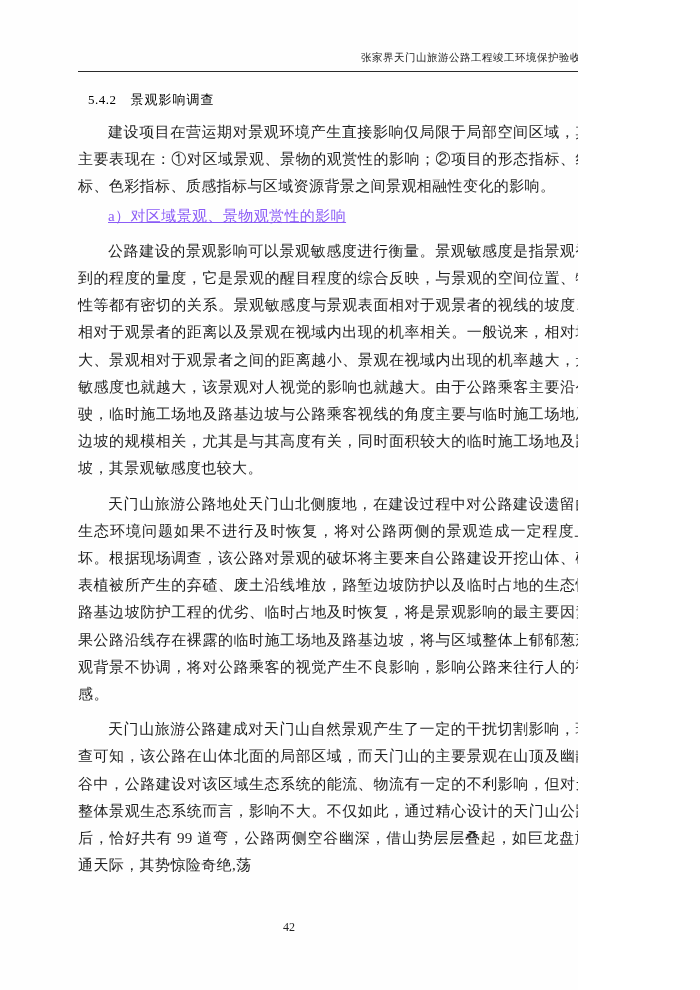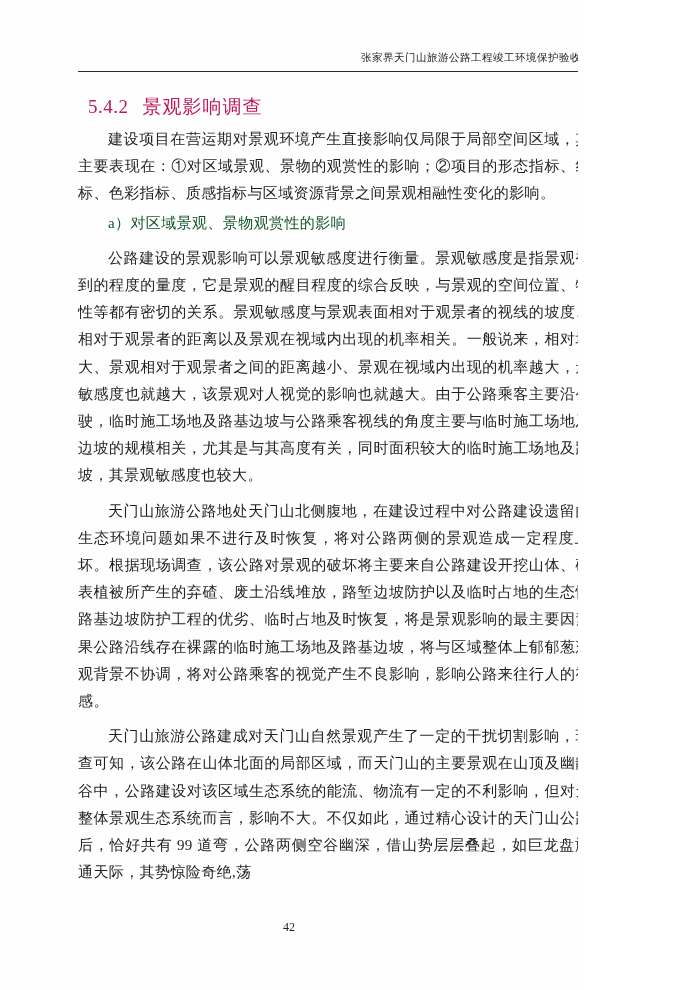--- a/index.html
+++ b/index.html
@@ -35,25 +35,25 @@
     height: 0;
     border-top: 1.7px solid #2a2a2a;
   }
   .content {
     position: absolute;
     top: 90px;
     left: 78px;
     width: 544px;
   }
   .section-heading {
-    margin: 7px 0 9px 10px;
-    font-size: 19px;
+    margin: 0 0 9px 10px;
+    font-size: 13px;
     font-weight: normal;
     line-height: 20px;
-    color: #be185d;
+    color: #000000;
   }
   .section-heading .sec-no {
     display: inline-block;
     margin-right: 14px;
     letter-spacing: 0.5px;
   }
   .section-heading .sec-title {
     letter-spacing: 1px;
   }
   .body-para {
@@ -65,21 +65,22 @@
     text-indent: 2em;
     letter-spacing: 0.4px;
     color: #1e1e1e;
   }
   .sub-heading {
     margin: 0;
     font-size: 15px;
     line-height: 27.2px;
     text-indent: 2em;
     letter-spacing: 0.4px;
-    color: #14532d;
+    color: #8b5cf6;
+    text-decoration: underline;
   }
   .page-footer {
     position: absolute;
     bottom: 55px;
     left: 0;
     width: 100%;
     text-align: center;
     font-size: 12px;
     color: #222222;
   }

